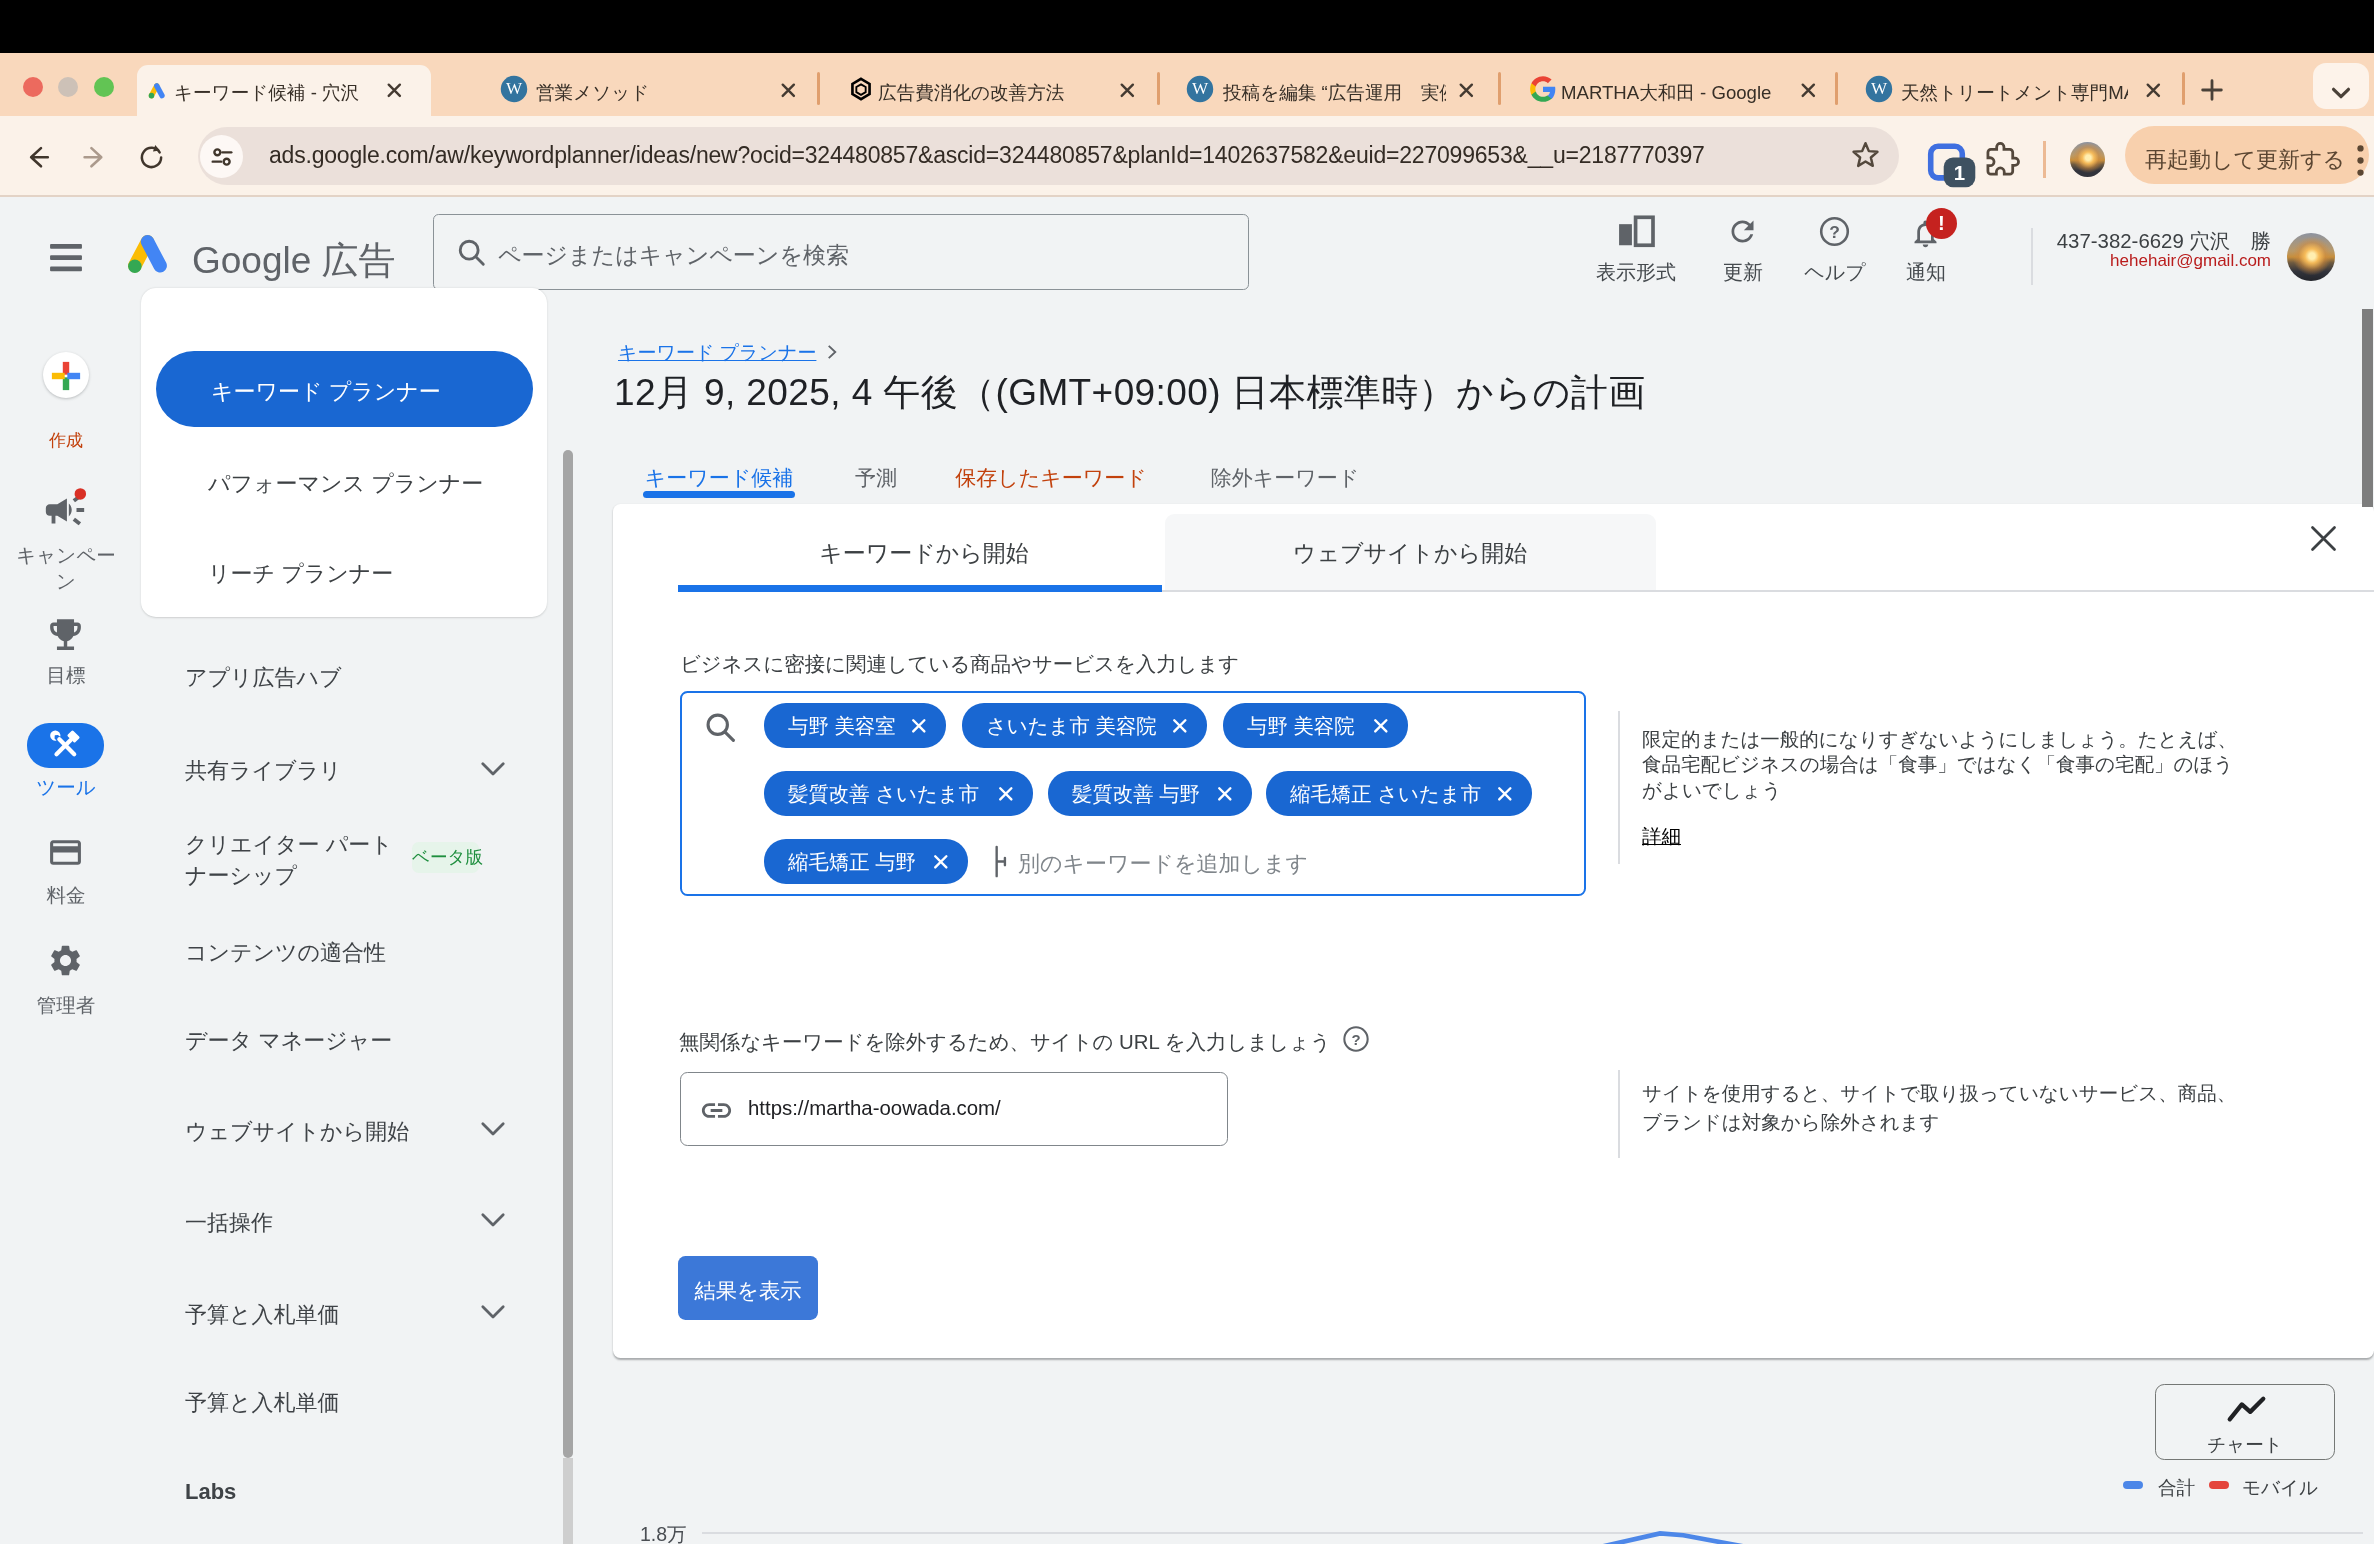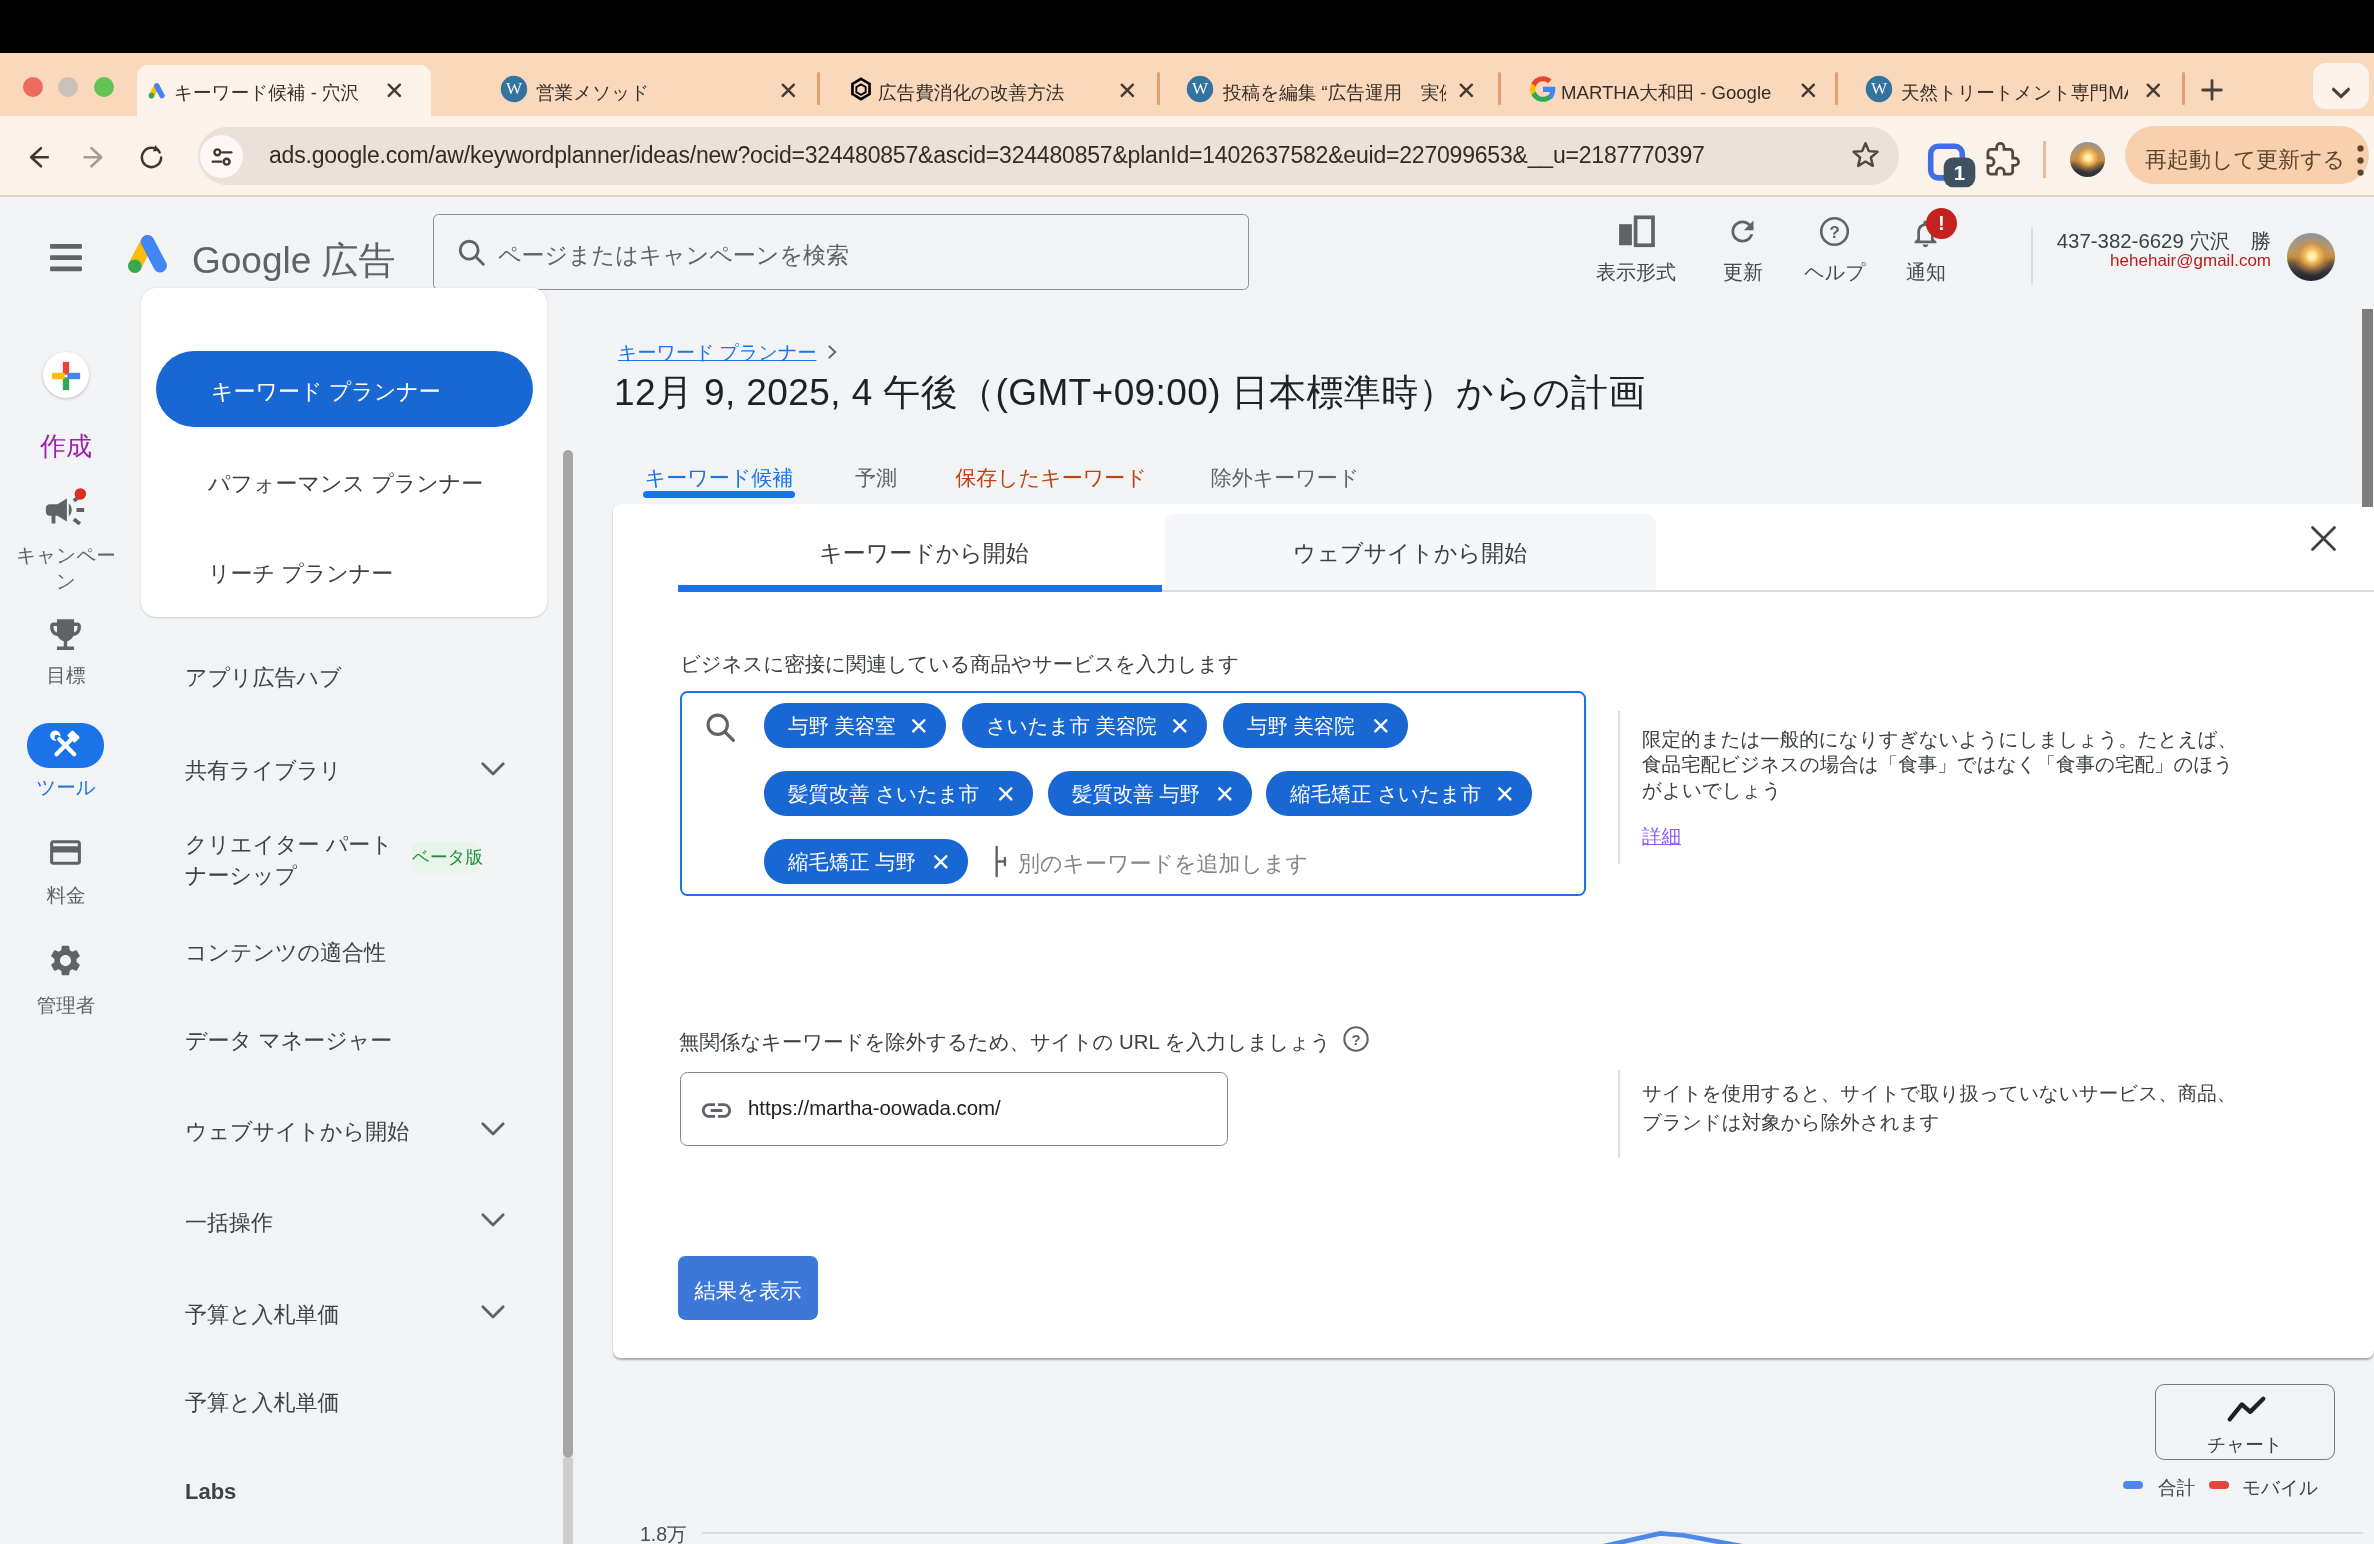--- a/index.html
+++ b/index.html
@@ -243,21 +243,21 @@
 
 <div class="abs" style="left:43px;top:352px;width:46px;height:46px;border-radius:50%;background:#fff;box-shadow:0 0.9px 2.8px rgba(60,64,67,.3)"></div>
 <div class="abs" id="plus4c" style="left:50px;top:360px">
     <svg width="32" height="32" viewBox="0 0 34 34">
       <rect x="13.6" y="2" width="6.8" height="13.6" fill="#ea4335"></rect>
       <rect x="13.6" y="18.4" width="6.8" height="13.6" fill="#34a853"></rect>
       <rect x="2" y="13.6" width="13.6" height="6.8" fill="#fbbc04"></rect>
       <rect x="18.4" y="13.6" width="13.6" height="6.8" fill="#4285f4"></rect>
     </svg>
   </div>
-<div class="abs txt" style="left:66px;top:429px;font-size:26px;color:#a21caf;transform:translateX(-50%)">作成</div>
+<div class="abs txt" style="left:66px;top:429px;font-size:17px;color:#c2410c;transform:translateX(-50%)">作成</div>
 <div class="abs" id="megaphone" style="left:42px;top:487px">
     <svg width="46" height="46" viewBox="0 0 24 24">
       <path d="M18 11v2h4v-2h-4zM16 17.61c.96.71 2.21 1.65 3.2 2.39.4-.53.8-1.07 1.2-1.6-.99-.74-2.24-1.68-3.2-2.4-.4.54-.8 1.08-1.2 1.61zM20.4 5.6c-.4-.53-.8-1.07-1.2-1.6-.99.74-2.24 1.68-3.2 2.4.4.53.8 1.07 1.2 1.6.96-.72 2.21-1.65 3.2-2.4zM4 9c-1.1 0-2 .9-2 2v2c0 1.1.9 2 2 2h1v4h2v-4h1l5 3V6L8 9H4zM15.5 12c0-1.33-.58-2.53-1.5-3.35v6.69c.92-.81 1.5-2.02 1.5-3.34z" fill="#5f6368"></path>
       <circle cx="20" cy="3.6" r="3" fill="#d93025"></circle>
     </svg>
   </div>
 <div class="abs txt" style="left:66px;top:542px;font-size:19.5px;color:#5f6368;transform:translateX(-50%)">キャンペー</div>
 <div class="abs txt" style="left:66px;top:568px;font-size:19.5px;color:#5f6368;transform:translateX(-50%)">ン</div>
 <div class="abs" id="trophy" style="left:45px;top:614px">
     <svg width="41" height="41" viewBox="0 0 24 24">
@@ -388,21 +388,21 @@
     </svg></div>
 <svg class="abs" style="left:992px;top:845px" width="24" height="33" viewBox="0 0 26 36">
     <path d="M5 2 V34 M5 18 H14 M14 14 V22" stroke="#5f6368" stroke-width="2.6" fill="none" stroke-linecap="round"></path>
   </svg>
 <div class="abs txt" style="left:1018px;top:849px;font-size:22px;color:#80868b">別のキーワードを追加します</div>
 
 <div class="abs" style="left:1618px;top:711px;width:1.9px;height:153px;background:#dadce0"></div>
 <div class="abs txt" style="left:1642px;top:726px;font-size:19.5px;color:#3c4043">限定的または一般的になりすぎないようにしましょう。たとえば、</div>
 <div class="abs txt" style="left:1642px;top:751px;font-size:19.5px;color:#3c4043">食品宅配ビジネスの場合は「食事」ではなく「食事の宅配」のほう</div>
 <div class="abs txt" style="left:1642px;top:777px;font-size:19.5px;color:#3c4043">がよいでしょう</div>
-<div class="abs txt" style="left:1642px;top:823px;font-size:19.5px;color:#8b5cf6;text-decoration:underline">詳細</div>
+<div class="abs txt" style="left:1642px;top:823px;font-size:19.5px;color:#000000;text-decoration:underline">詳細</div>
 
 <div class="abs txt" style="left:679px;top:1028px;font-size:20.4px;color:#3c4043">無関係なキーワードを除外するため、サイトの URL を入力しましょう</div>
 <div class="abs" id="qicon" style="left:1342px;top:1025px">
     <svg width="28" height="28" viewBox="0 0 30 30">
       <circle cx="15" cy="15" r="12.5" fill="none" stroke="#5f6368" stroke-width="2.2"></circle>
       <text x="15" y="21" font-size="16" fill="#5f6368" text-anchor="middle" font-weight="bold">?</text>
     </svg>
   </div>
 <div class="abs" style="left:680px;top:1072px;width:548px;height:74px;border:1.9px solid #80868b;border-radius:7.4px;background:#fff"></div>
 <div class="abs" id="linkicon" style="left:699px;top:1093px">

